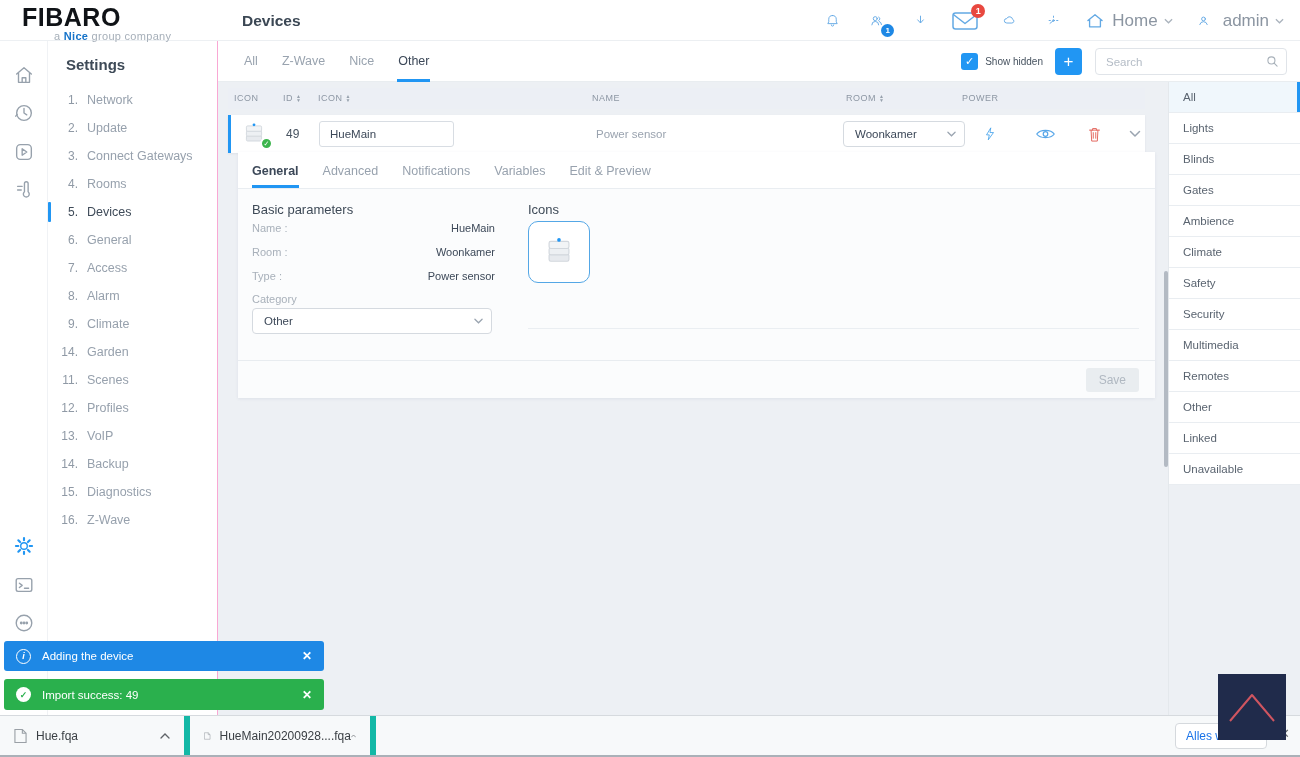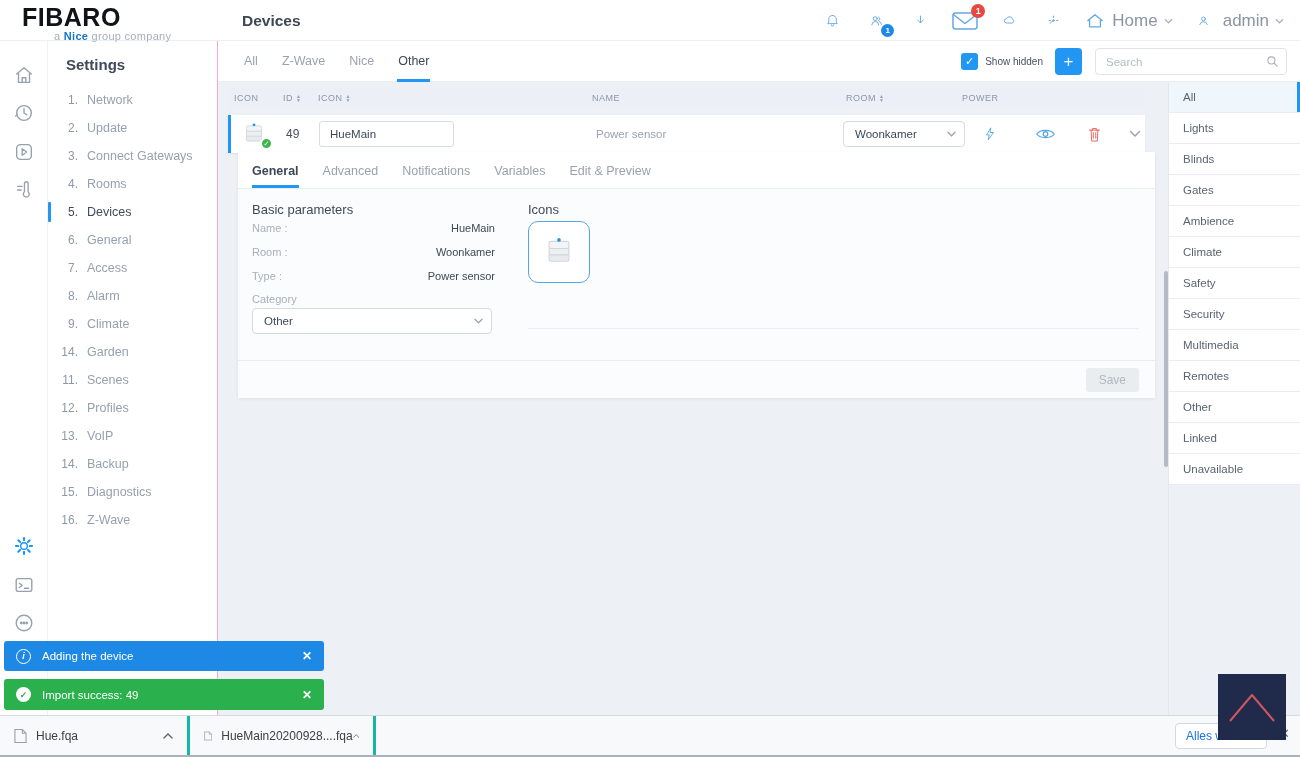--- a/index.html
+++ b/index.html
@@ -95,21 +95,21 @@
 .toast{position:absolute;left:4px;width:320px;border-radius:3px;display:flex;align-items:center;padding:0 12px;gap:11px;z-index:10}
 #toast-info{top:641px;height:30px;background:#1e88e5}
 #toast-success{top:679px;height:31px;background:#2ab04d}
 .toast .ttext{color:#fff;font-size:11.5px}
 .toast .tclose{margin-left:auto;color:#fff;font-size:12px;font-weight:700;cursor:pointer}
 .tic{width:15px;height:15px;border-radius:50%;display:flex;align-items:center;justify-content:center;flex:none}
 #toast-info .tic{border:1.3px solid #fff;color:#fff;font-size:9px;font-style:italic;font-weight:700}
 #toast-success .tic{background:#fff;color:#2ab04d;font-size:9px;font-weight:700}
 
 #download-bar{left:0;top:715px;width:1300px;height:42px;background:#f7f9fa;border-top:1px solid #d6dade;border-bottom:2px solid #aab1b8;z-index:20}
-.dl-chip{position:absolute;top:0;height:39px;display:flex;align-items:center;padding:0 14px;border-right:3px solid #14b8a6;cursor:pointer}
+.dl-chip{position:absolute;top:0;height:39px;display:flex;align-items:center;padding:0 14px;border-right:6px solid #14b8a6;cursor:pointer}
 #dl-chip-1{left:0;width:190px}
 #dl-chip-2{left:190px;width:186px}
 .dl-name{font-size:12px;color:#3b4045;margin-left:9px;white-space:nowrap}
 .dl-chev{margin-left:auto}
 #show-all-btn{position:absolute;left:1175px;top:7px;width:92px;height:26px;background:#fff;border:1px solid #d5d9dd;border-radius:4px;color:#1a73e8;font-size:12px;font-family:"Liberation Sans",sans-serif;text-align:left;padding-left:10px;overflow:hidden;white-space:nowrap;cursor:pointer}
 #dlbar-close{position:absolute;left:1279px;top:10px;font-size:13px;color:#5f6368;cursor:pointer}
 
 #corner-widget{left:1218px;top:674px;width:68px;height:66px;background:#202b4b;z-index:30;display:flex;align-items:center;justify-content:center}
 </style>
 </head>

